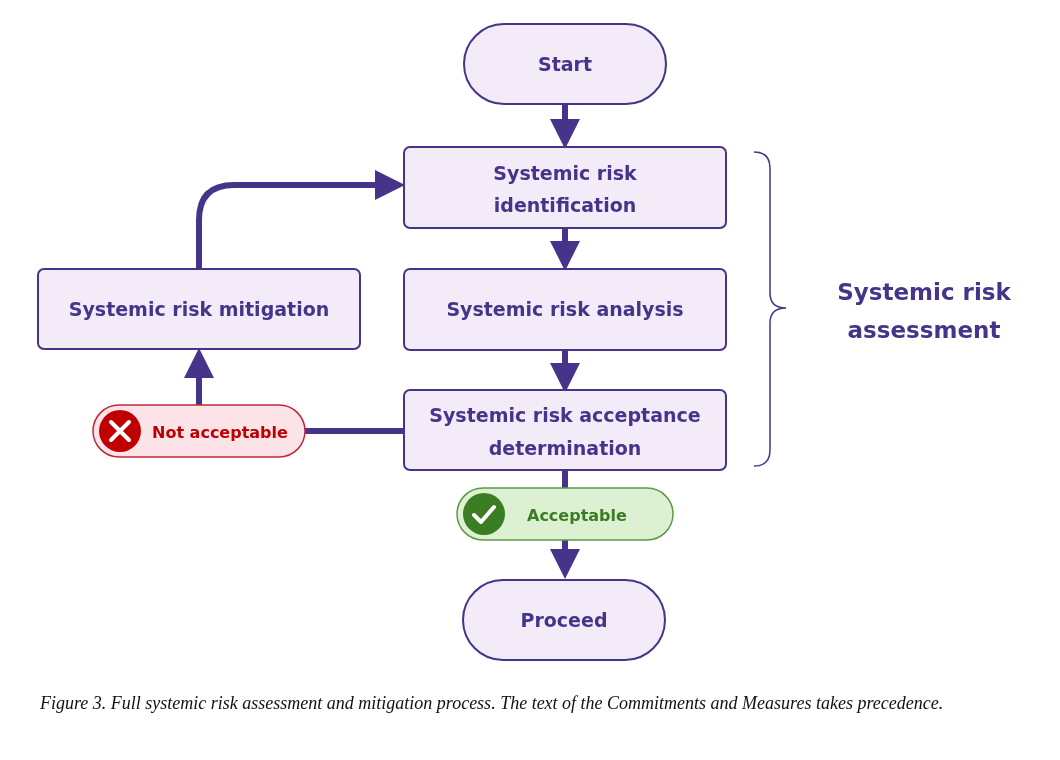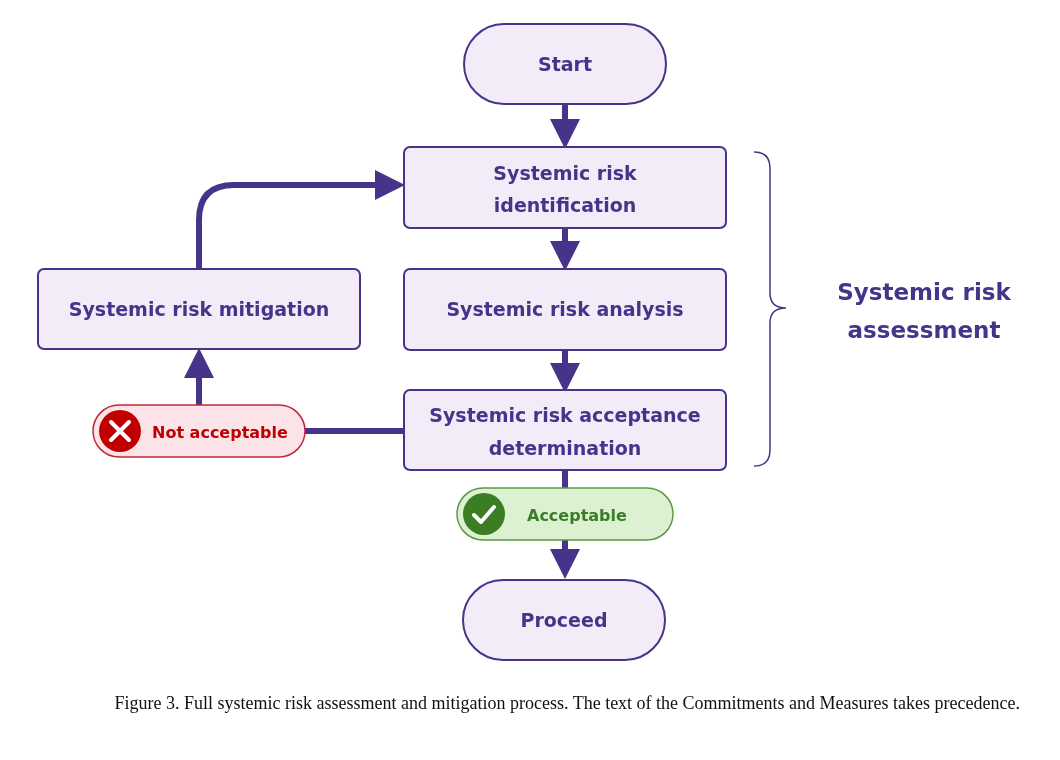--- a/index.html
+++ b/index.html
@@ -3,21 +3,21 @@
 <meta charset="utf-8">
 <style>
   html, body { margin: 0; padding: 0; background: #ffffff; }
   body { width: 1060px; height: 760px; position: relative; overflow: hidden; }
   #diagram { position: absolute; left: 0; top: 0; width: 1060px; height: 760px; }
   .node-text { font-family: "DejaVu Sans", sans-serif; font-weight: bold; fill: #45348a; font-size: 19px; }
   .side-label { font-family: "DejaVu Sans", sans-serif; font-weight: bold; fill: #45348a; font-size: 23px; }
   .caption {
     position: absolute; left: 40px; width: 980px; top: 690px;
     font-family: "Liberation Serif", serif; font-size: 18px; color: #111;
-    text-align: right; line-height: 26px;
+    text-align: left; line-height: 26px; font-style: italic;
   }
 </style>
 </head>
 <body>
 
 <svg id="diagram" viewBox="0 0 1060 760" xmlns="http://www.w3.org/2000/svg">
   <defs>
     <marker id="arrow" markerWidth="5" markerHeight="5" refX="2.5" refY="2.5" orient="auto" markerUnits="strokeWidth">
       <path d="M0,0 L5,2.5 L0,5 z" fill="#45348a"></path>
     </marker>

